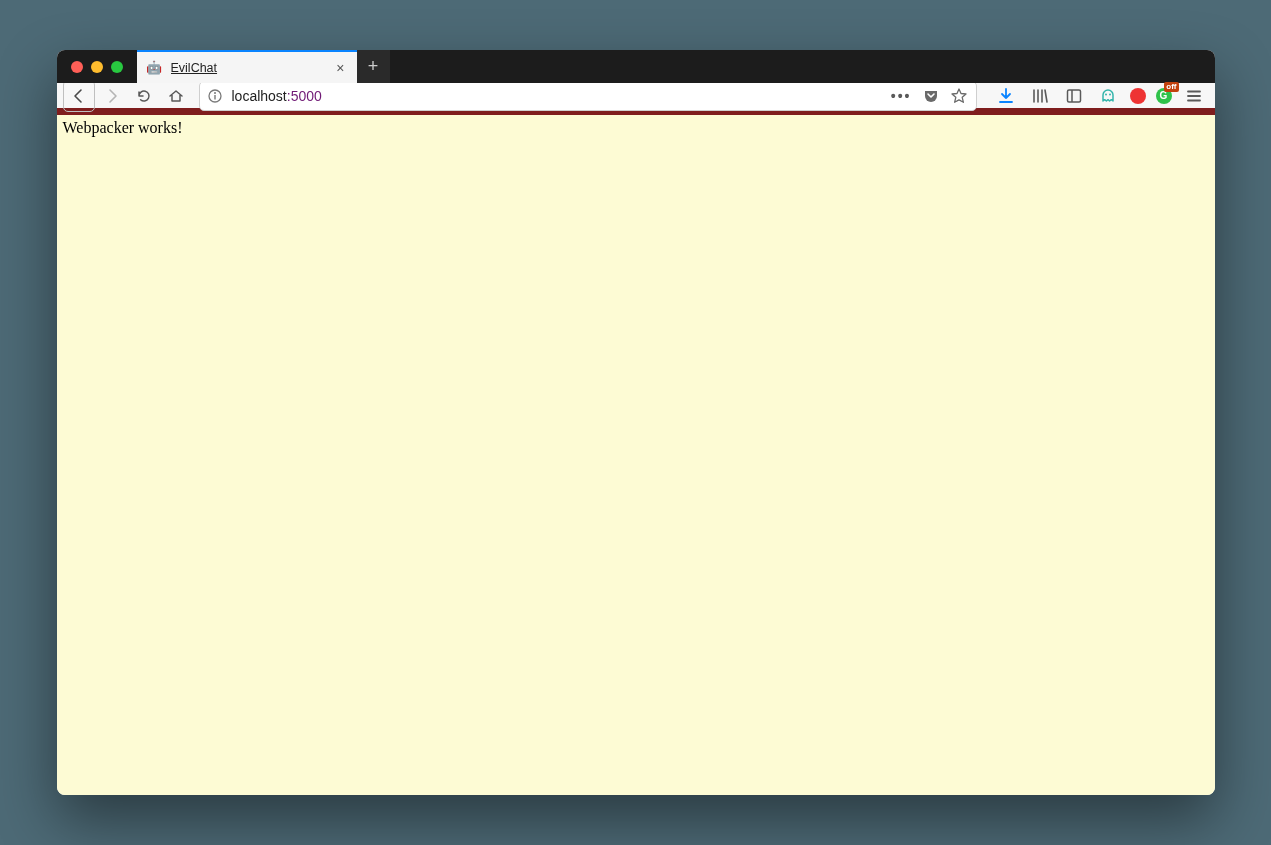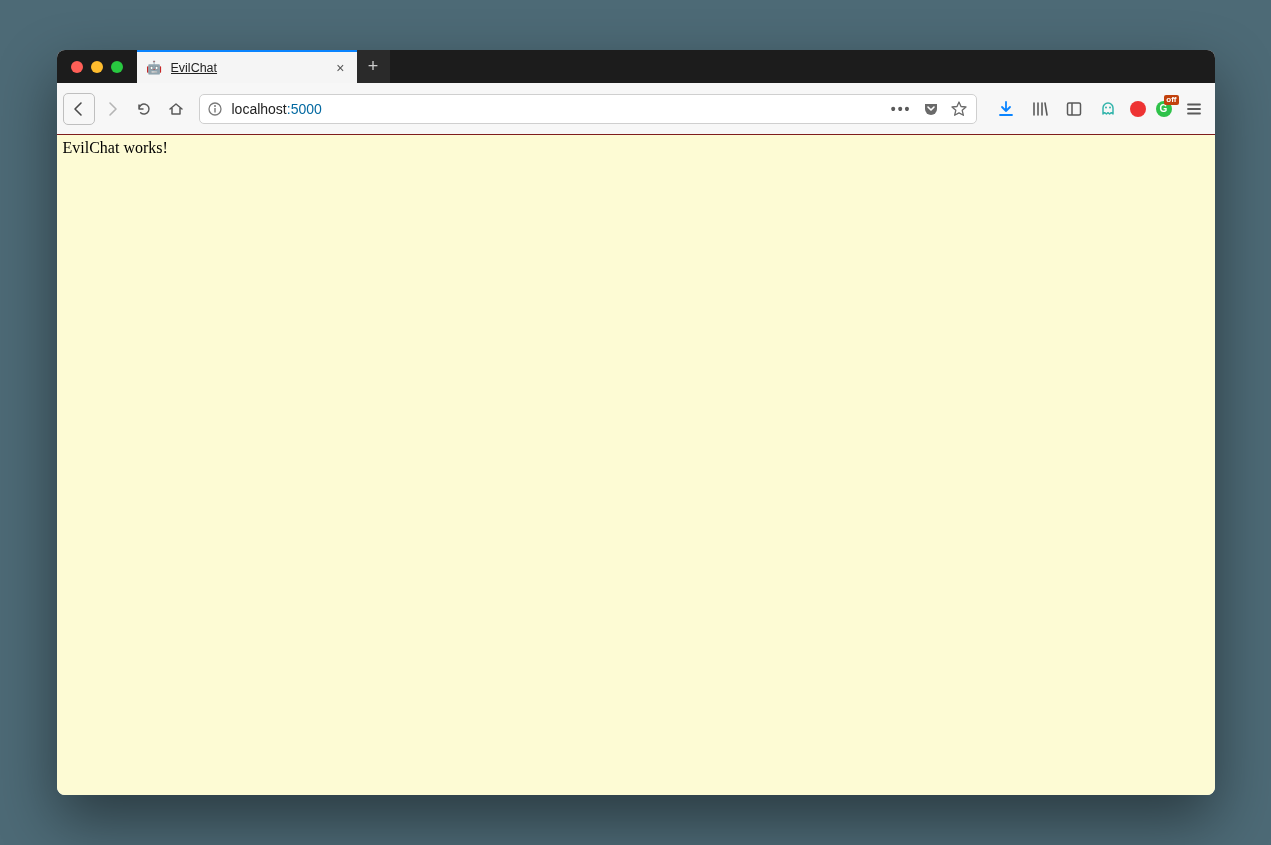--- a/index.html
+++ b/index.html
@@ -48,23 +48,23 @@
       font-size:13px;
     }
     .tab .label { flex:1; white-space:nowrap; overflow:hidden; text-overflow:ellipsis;text-decoration:underline; }
     .tab .close { font-size:14px; color:#555; cursor:pointer; padding:0 2px; }
     .newtab {
       width:33px; display:flex; align-items:center; justify-content:center;
       color:#ccc; font-size:18px; cursor:pointer; background:#2a2a2a;
     }
     
     .toolbar {
-      height:52px;
+      height:32px;
       background:#f7f7f7;
-      border-bottom:1px solid #7f1d1d;
+      border-bottom:7px solid #7f1d1d;
       display:flex; align-items:center;
       padding:0 6px; gap:2px;
     }
     .nav-btn, .tool-btn {
       width:30px; height:30px;
       display:flex; align-items:center; justify-content:center;
       color:#5a5a5a;
       border-radius:4px;
       cursor:pointer;
     }
@@ -80,21 +80,21 @@
       background:#fff;
       border:1px solid #cfcfcf;
       border-radius:5px;
       display:flex; align-items:center;
       padding:0 8px; gap:8px;
       font-size:14px;
     }
     .addressbar .info-icon { color:#7a7a7a; width:16px; text-align:center; }
     .addressbar .url { flex:1; display:flex; align-items:baseline; }
     .addressbar .url .host { color:#222; }
-    .addressbar .url .port { color:#0369a1; }
+    .addressbar .url .port { color:#701a75; }
     .addr-actions { display:flex; align-items:center; gap:10px; color:#5a5a5a; }
     .addr-actions .dots { letter-spacing:2px; font-weight:bold; }
     .toolbar-right { display:flex; align-items:center; gap:4px; padding-left:6px; }
     .ext-badge {
       position:relative; width:22px; height:22px;
       display:flex; align-items:center; justify-content:center;
     }
     .ext-badge .o-red { width:16px; height:16px; border-radius:50%; background:#e33; }
     .ext-badge .g { width:16px; height:16px; border-radius:50%; background:#2fc24a; }
     .ext-badge .g span { color:#fff; font-size:10px; font-weight:bold; display:block; text-align:center; line-height:16px; }
@@ -219,16 +219,16 @@
       </div>
       <div class="tool-btn">
         <svg width="18" height="18" viewBox="0 0 18 18">
             <path d="M3 4.5h12M3 9h12M3 13.5h12" stroke="#5a5a5a" stroke-width="1.8" stroke-linecap="round"></path>
           </svg>
       </div>
     </div>
   </div>
 
   <div class="content">
-    <span>EvilChat works!</span>
+    <span>Webpacker works!</span>
   </div>
 
 </div>
 
 </body></html>

